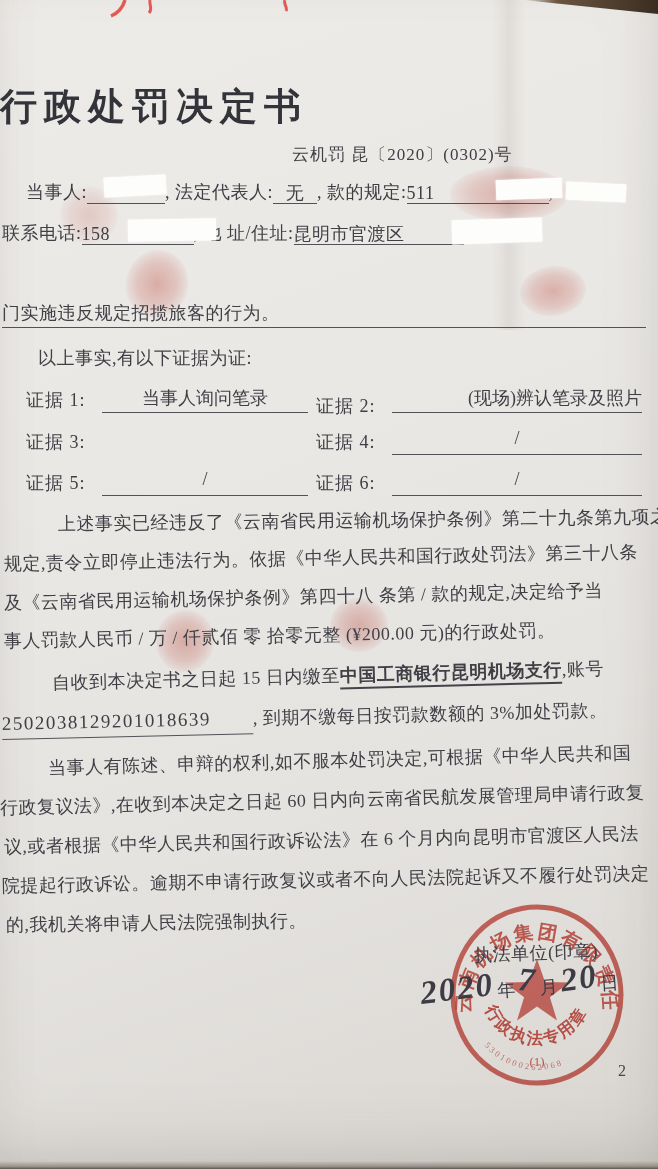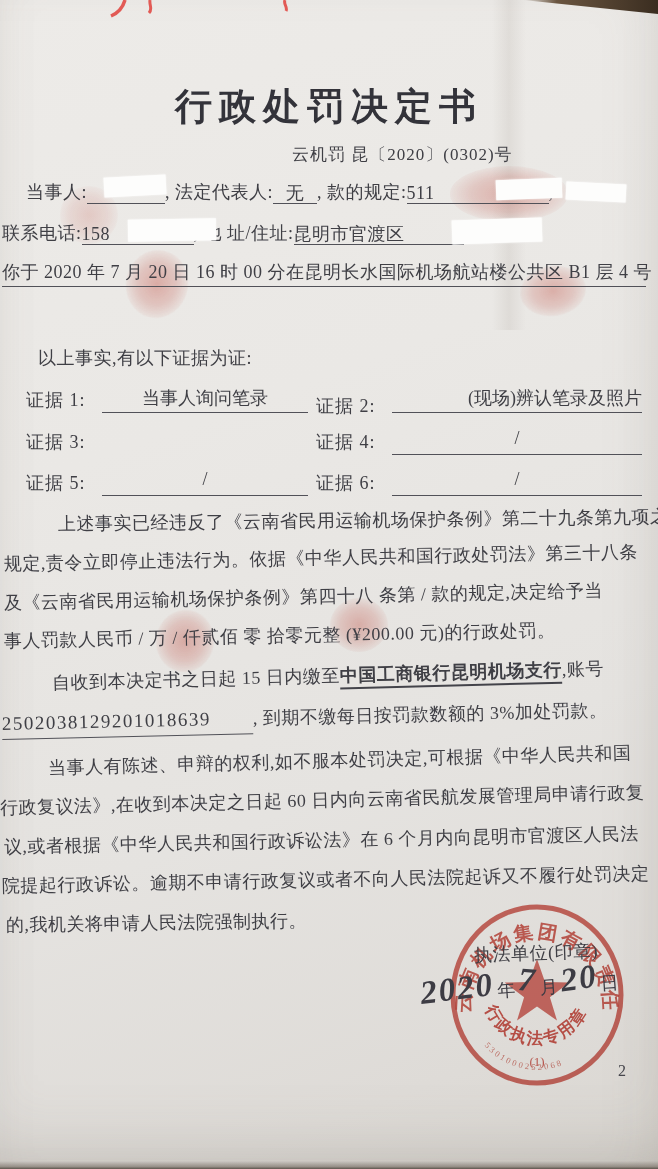--- a/index.html
+++ b/index.html
@@ -4,21 +4,21 @@
 <style>
   html,body{margin:0;padding:0;background:#777;}
   .paper{
     position:relative;width:658px;height:1169px;overflow:hidden;
     background:linear-gradient(160deg,#edebe8 0%,#eae8e5 35%,#e5e3e0 65%,#dedbd7 88%,#d9d6d1 100%);
     font-family:"Liberation Serif","DejaVu Serif",serif;
     color:#3f3f45;
     box-shadow:inset 0 -50px 70px -40px rgba(120,110,100,.28), inset -35px 0 70px -50px rgba(120,110,100,.22), inset 25px 0 60px -50px rgba(140,130,120,.18);
   }
   .line{position:absolute;white-space:nowrap;font-size:18px;line-height:24px;letter-spacing:.5px;}
-  .title{position:absolute;top:82px;left:0;width:100%;text-align:center;font-size:37px;font-weight:900;letter-spacing:7px;color:#33333a;}
+  .title{position:absolute;top:82px;left:0;width:100%;font-size:37px;font-weight:900;letter-spacing:7px;color:#33333a;}
   .docnum{position:absolute;top:143px;left:292px;font-size:17px;letter-spacing:1px;}
   .u{display:inline-block;border-bottom:1.5px solid #515158;height:22px;vertical-align:bottom;text-align:center;}
   .u-left{text-align:left;}
   .ev-label{position:absolute;font-size:18px;letter-spacing:1px;}
   .ev-val{position:absolute;font-size:18px;border-bottom:1.5px solid #515158;text-align:center;height:26px;}
   .fp{position:absolute;border-radius:50%;mix-blend-mode:multiply;filter:blur(.7px);
       background:radial-gradient(ellipse at center, rgba(214,104,93,.52) 0%, rgba(214,104,93,.30) 45%, rgba(214,104,93,.13) 64%, rgba(214,104,93,0) 78%);}
   .redact{position:absolute;background:#fdfdfc;box-shadow:0 0 2px rgba(255,255,255,.9);z-index:6;}
   .stamp{position:absolute;left:446px;top:901px;mix-blend-mode:multiply;z-index:5;}
   .hwdate{position:absolute;left:420px;top:966px;z-index:7;color:#3d3c44;transform:rotate(-4deg);white-space:nowrap;}
@@ -64,22 +64,22 @@
     <span>当事人:</span><span class="u" style="width:78px;"></span><span>,</span>
     <span>法定代表人:</span><span class="u" style="width:44px;">无</span><span>,</span>
     <span>款的规定:</span><span class="u u-left" style="width:142px;">511</span><span>,</span>
   </div>
 
   <div class="line" style="left:2px;top:221px;">
     <span>联系电话:</span><span class="u u-left" style="width:112px;">158</span><span>, </span>
     <span>地 址/住址:</span><span class="u u-left" style="width:170px;">昆明市官渡区</span><span>,经查,</span>
   </div>
 
-  <div class="line" style="left:2px;top:260px;">
-    <span class="u u-left" style="width:644px;height:26px;">你于 2020 年 7 月 20 日 16 时 00 分在昆明长水国际机场航站楼公共区 B1 层 4 号</span>
+  <div class="line" style="left:2px;top:301px;">
+    <span class="u u-left" style="width:644px;height:26px;">门实施违反规定招揽旅客的行为。</span>
   </div>
 
   <div class="line" style="left:38px;top:346px;">以上事实,有以下证据为证:</div>
 
   <div class="ev-label" style="left:26px;top:388px;">证据 1:</div>
   <div class="ev-val" style="left:102px;top:386px;width:206px;">当事人询问笔录</div>
   <div class="ev-label" style="left:316px;top:388px;margin-top:6px;">证据 2:</div>
   <div class="ev-val" style="left:392px;top:386px;width:250px;text-align:right;">(现场)辨认笔录及照片</div>
 
   <div class="ev-label" style="left:26px;top:430px;">证据 3:</div>

